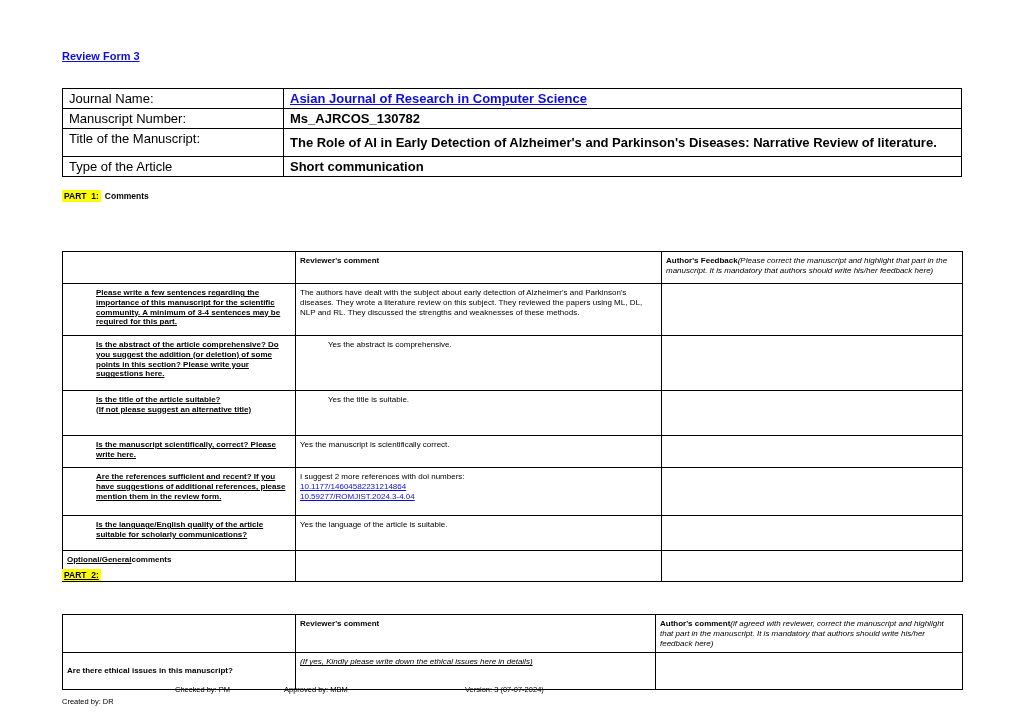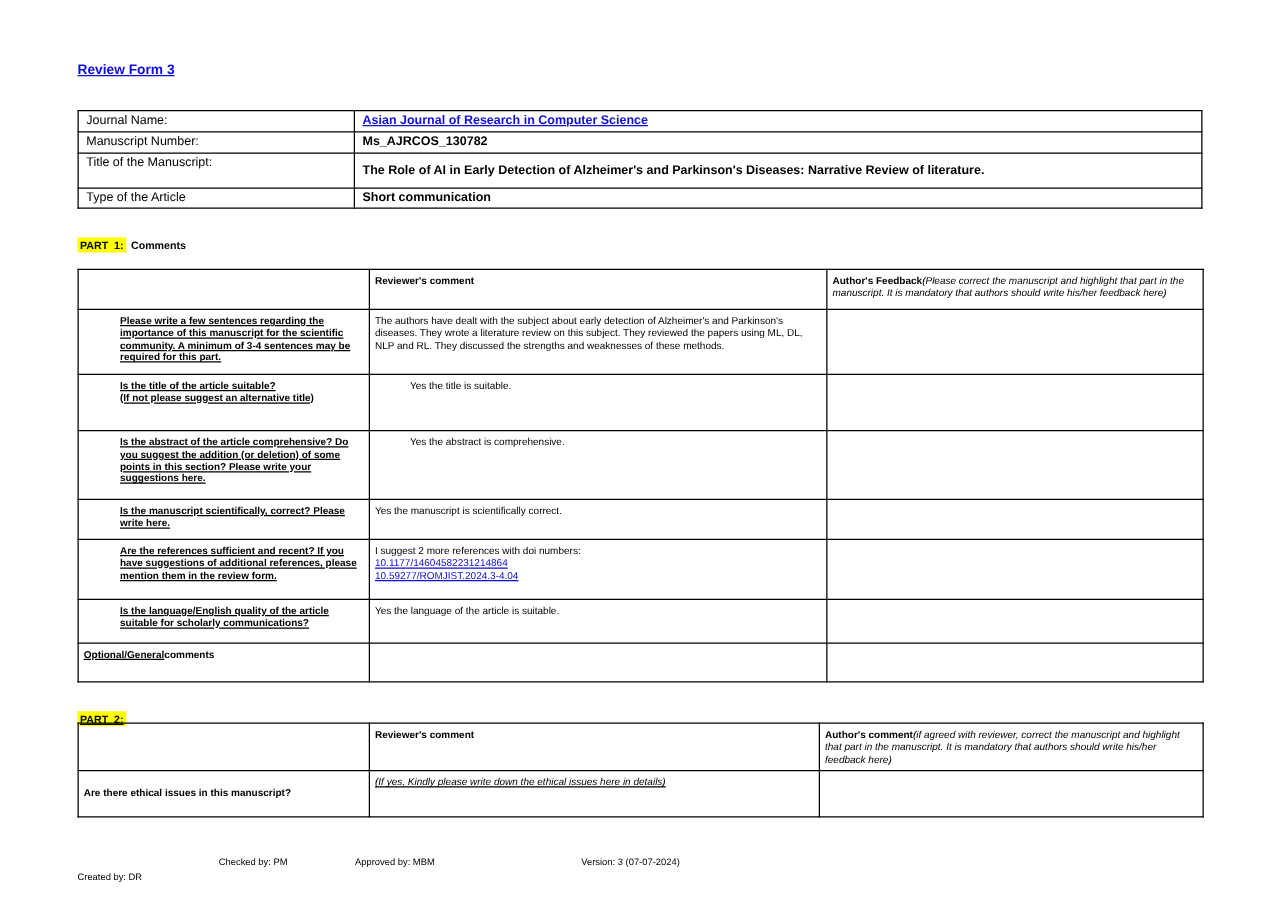--- a/index.html
+++ b/index.html
@@ -10,39 +10,39 @@
   .doc-title {
     position:absolute; left:62px; top:50px;
     font-size:11px; font-weight:bold; color:var(--link,#0000EE);
     text-decoration:underline;
   }
 
   table { border-collapse:collapse; table-layout:fixed; }
   td { border:1px solid #000; vertical-align:top; }
 
   .info-table { position:absolute; left:62px; top:88px; width:900px; }
-  .info-table td { font-size:10px; padding:2px 6px; }
+  .info-table td { font-size:13px; padding:2px 6px; }
   .info-table tr { height:17px; }
   .info-table tr.tall { height:28px; }
   .info-table tr.short { height:16px; }
   .info-table .vmid { vertical-align:middle; }
 
   .bold { font-weight:bold; }
   .italic { font-style:italic; font-weight:normal; }
   .underline { text-decoration:underline; }
   .link { color:var(--link,#0000EE); text-decoration:underline; cursor:pointer; }
 
   .section-heading { position:absolute; left:62px; font-size:8.5px; font-weight:bold; }
   #part1-heading { top:191px; }
   #part2-heading { top:558px;margin-top:12px; }
   .hl { background:var(--highlight,#FFFF00); padding:1px 2px; white-space:pre; }
   .hl.ul { text-decoration:underline; }
   .heading-rest { margin-left:4px; }
 
-  .main-table { position:absolute; left:62px; width:900px; font-size:8px; line-height:1.22; }
+  .main-table { position:absolute; left:62px; width:900px; font-size:8px; line-height:1.22;margin-top:36px; }
   #part1-table { top:215px; }
   #part2-table { top:578px; }
   .main-table td { padding:4px; }
   .hcell { font-weight:bold; padding:4px; }
   .hcell .italic { font-weight:normal; }
   .qcell { font-weight:bold; white-space:pre-line; padding:5px 8px 5px 8px; }
   .qcell.indent { padding-left:33px;text-decoration:underline; }
   .ccell { padding:5px 4px; }
   .ccell.indent2 { padding-left:32px; }
   .ccell.italic-ul { font-style:italic; text-decoration:underline; }
@@ -103,30 +103,30 @@
         <td class="hcell">Reviewer's comment</td>
         <td class="hcell"><span class="bold">Author's Feedback</span><span class="italic">(Please correct the manuscript and highlight that part in the manuscript. It is mandatory that authors should write his/her feedback here)</span></td>
       </tr>
 
       <tr style="height:52px">
         <td class="qcell indent">Please write a few sentences regarding the importance of this manuscript for the scientific community. A minimum of 3-4 sentences may be required for this part.</td>
         <td class="ccell">The authors have dealt with the subject about early detection of Alzheimer's and Parkinson's diseases. They wrote a literature review on this subject. They reviewed the papers using ML, DL, NLP and RL. They discussed the strengths and weaknesses of these methods.</td>
         <td class="ccell"></td>
       </tr>
 
+      <tr style="height:55px">
+        <td class="qcell indent">Is the abstract of the article comprehensive? Do you suggest the addition (or deletion) of some points in this section? Please write your suggestions here.</td>
+        <td class="ccell indent2">Yes the abstract is comprehensive.</td>
+        <td class="ccell"></td>
+      </tr>
+
       <tr style="height:45px">
         <td class="qcell indent">Is the title of the article suitable?
 (If not please suggest an alternative title)</td>
         <td class="ccell indent2">Yes the title is suitable.</td>
-        <td class="ccell"></td>
-      </tr>
-
-      <tr style="height:55px">
-        <td class="qcell indent">Is the abstract of the article comprehensive? Do you suggest the addition (or deletion) of some points in this section? Please write your suggestions here.</td>
-        <td class="ccell indent2">Yes the abstract is comprehensive.</td>
         <td class="ccell"></td>
       </tr>
 
       <tr style="height:32px">
         <td class="qcell indent">Is the manuscript scientifically, correct? Please write here.</td>
         <td class="ccell">Yes the manuscript is scientifically correct.</td>
         <td class="ccell"></td>
       </tr>
 
       <tr style="height:48px">

